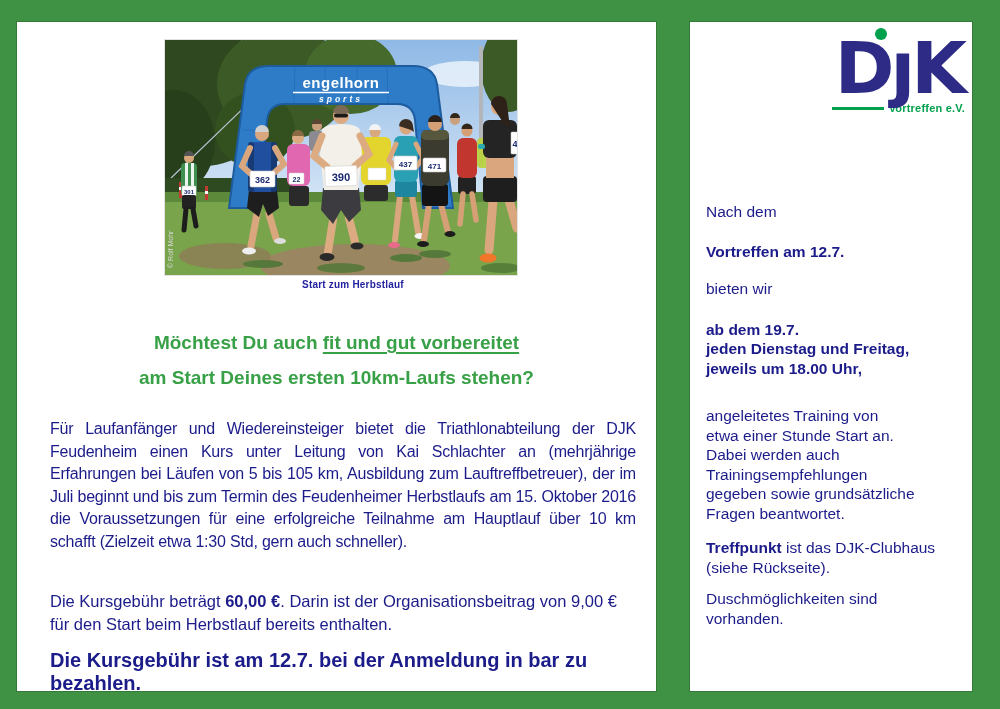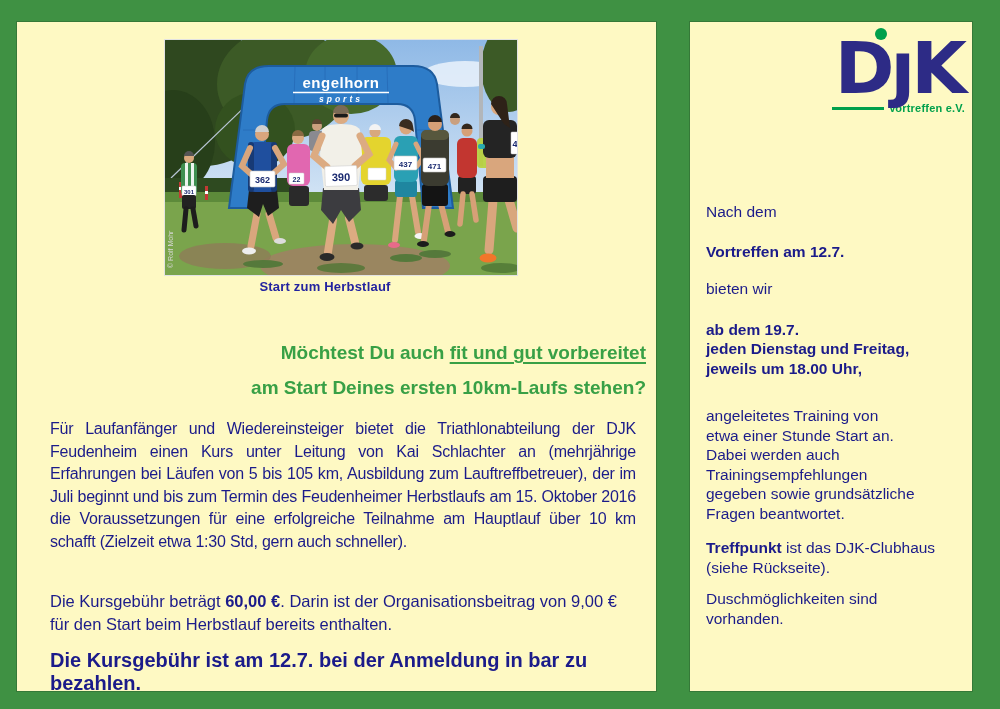--- a/index.html
+++ b/index.html
@@ -3,35 +3,35 @@
 <meta charset="utf-8">
 <style>
   html,body{margin:0;padding:0;}
   body{
     width:1000px;height:709px;
     font-family:"Liberation Sans","DejaVu Sans",sans-serif;
     background:#3F9143;
   }
   .page{position:relative;width:1000px;height:709px;background:#3F9143;overflow:hidden;}
   .panel{
-    position:absolute;top:22px;height:669px;background:#fef9c3;
+    position:absolute;top:22px;height:669px;background:#ffffff;
     box-shadow:0 0 0 1px rgba(30,60,30,.28);
   }
   .panel-left{left:17px;width:639px;}
   .panel-right{left:690px;width:282px;}
 
   
   .photo{position:absolute;left:148px;top:18px;width:352px;height:235px;display:block;outline:1px solid #e2e2e2;}
   .caption{
-    position:absolute;left:132px;top:257px;width:352px;text-align:center;
-    font-weight:bold;font-size:13px;color:#2323A0;letter-spacing:.2px;
+    position:absolute;left:160px;top:257px;width:352px;text-align:center;
+    font-weight:bold;font-size:10px;color:#2323A0;letter-spacing:.2px;
   }
   .headline{
-    position:absolute;left:0;right:0;top:303px;margin:10px;
-    text-align:right;color:#38A046;font-size:19px;font-weight:bold;line-height:35px;
+    position:absolute;left:0;right:0;top:303px;margin:0;
+    text-align:center;color:#38A046;font-size:19px;font-weight:bold;line-height:35px;
   }
   .headline .u{text-decoration:underline;text-underline-offset:3px;text-decoration-thickness:2px;}
   .para{position:absolute;left:33px;width:586px;margin:0;color:#1B1B8A;}
   .p1{top:396px;text-align:justify;font-weight:normal;font-size:16px;line-height:22.5px;letter-spacing:-0.2px;}
   .p2{top:568px;font-size:16.5px;line-height:23px;font-weight:normal;}
   .p2 b{font-weight:bold;}
   .p3{top:627px;font-size:20px;line-height:23px;font-weight:bold;}
 
   
   .logo{position:absolute;top:8px;right:5px;display:flex;flex-direction:column;align-items:flex-end;}

